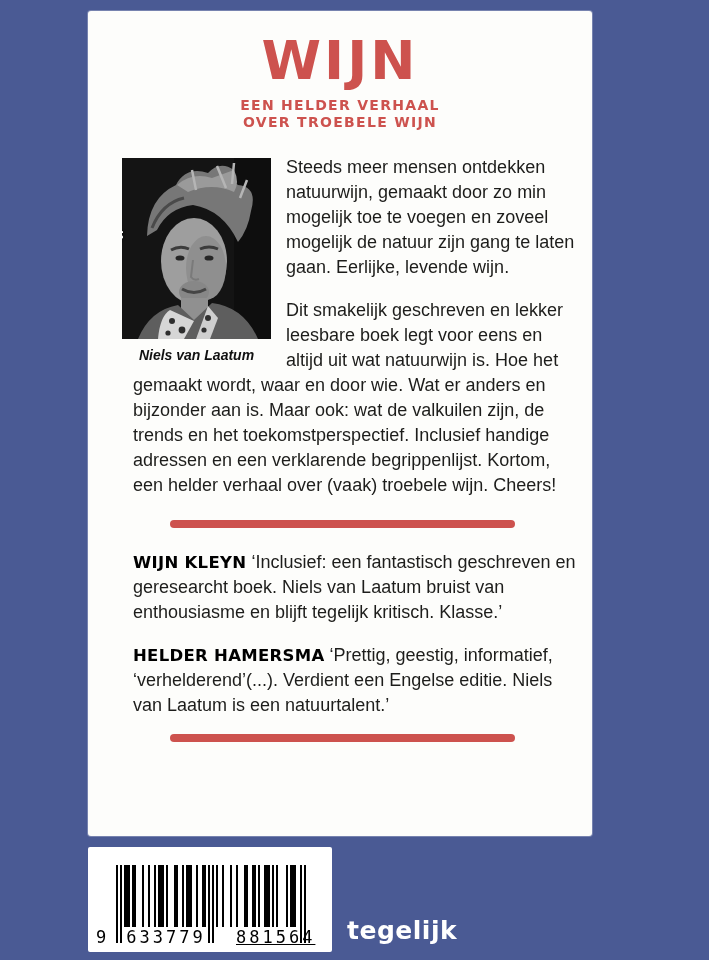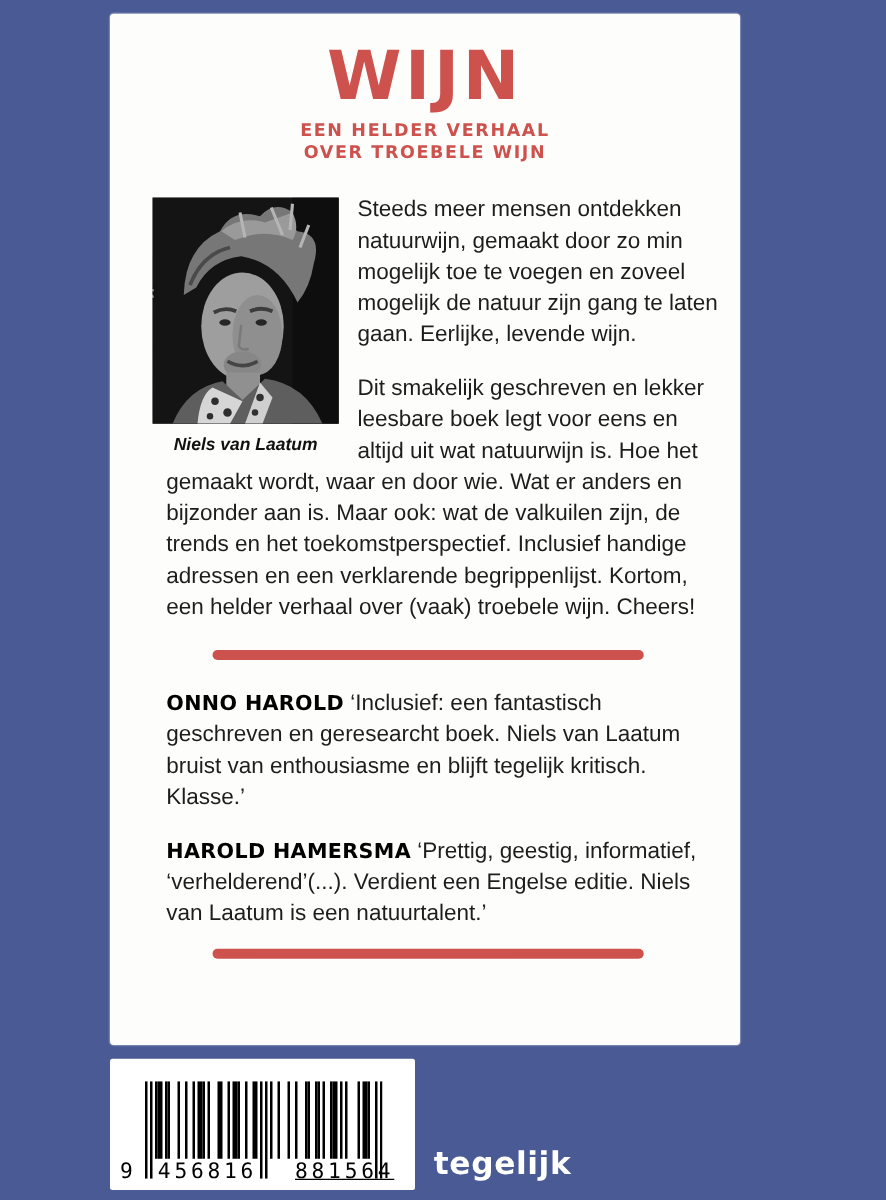--- a/index.html
+++ b/index.html
@@ -135,23 +135,23 @@
         <figcaption>Niels van Laatum</figcaption>
       </figure>
 
       <p class="para">Steeds meer mensen ontdekken natuurwijn, gemaakt door zo min mogelijk toe te voegen en zoveel mogelijk de natuur zijn gang te laten gaan. Eerlijke, levende wijn.</p>
       <p class="para para2">Dit smakelijk geschreven en lekker leesbare boek legt voor eens en altijd uit wat natuurwijn is. Hoe het gemaakt wordt, waar en door wie. Wat er anders en bijzonder aan is. Maar ook: wat de valkuilen zijn, de trends en het toekomstperspectief. Inclusief handige adressen en een verklarende begrippenlijst. Kortom, een helder verhaal over (vaak) troebele wijn. Cheers!</p>
 
     </div>
 
     <div class="divider top"></div>
 
-    <p class="quote first"><b>ONNO HAROLD</b> <span>‘Inclusief: een fantastisch geschreven en geresearcht boek. Niels van Laatum bruist van enthousiasme en blijft tegelijk kritisch. Klasse.’</span></p>
-
-    <p class="quote second"><b>HAROLD HAMERSMA</b> <span>‘Prettig, geestig, informatief, ‘verhelderend’(...). Verdient een Engelse editie. Niels van Laatum is een natuurtalent.’</span></p>
+    <p class="quote first"><b>WIJN KLEYN</b> <span>‘Inclusief: een fantastisch geschreven en geresearcht boek. Niels van Laatum bruist van enthousiasme en blijft tegelijk kritisch. Klasse.’</span></p>
+
+    <p class="quote second"><b>HELDER HAMERSMA</b> <span>‘Prettig, geestig, informatief, ‘verhelderend’(...). Verdient een Engelse editie. Niels van Laatum is een natuurtalent.’</span></p>
 
     <div class="divider bottom"></div>
 
   </div>
 
   <div class="barcode-box">
     <svg class="barcode-bars" width="190" height="78" aria-hidden="true">
         <rect x="0" y="0" width="2" height="78" fill="#000"></rect>
         <rect x="4" y="0" width="2" height="78" fill="#000"></rect>
         <rect x="8" y="0" width="2" height="62" fill="#000"></rect>
@@ -192,19 +192,19 @@
         <rect x="156" y="0" width="2" height="62" fill="#000"></rect>
         <rect x="160" y="0" width="2" height="62" fill="#000"></rect>
         <rect x="170" y="0" width="2" height="62" fill="#000"></rect>
         <rect x="174" y="0" width="2" height="62" fill="#000"></rect>
         <rect x="176" y="0" width="2" height="62" fill="#000"></rect>
         <rect x="178" y="0" width="2" height="62" fill="#000"></rect>
         <rect x="184" y="0" width="2" height="78" fill="#000"></rect>
         <rect x="188" y="0" width="2" height="78" fill="#000"></rect>
       </svg>
     <span class="bc-digit bc-first">9</span>
-    <span class="bc-digit bc-left">456816</span>
+    <span class="bc-digit bc-left">633779</span>
     <span class="bc-digit bc-right">881564</span>
   </div>
 
   <div class="publisher-logo">tegelijk</div>
 
 </div>
 
 </body></html>

